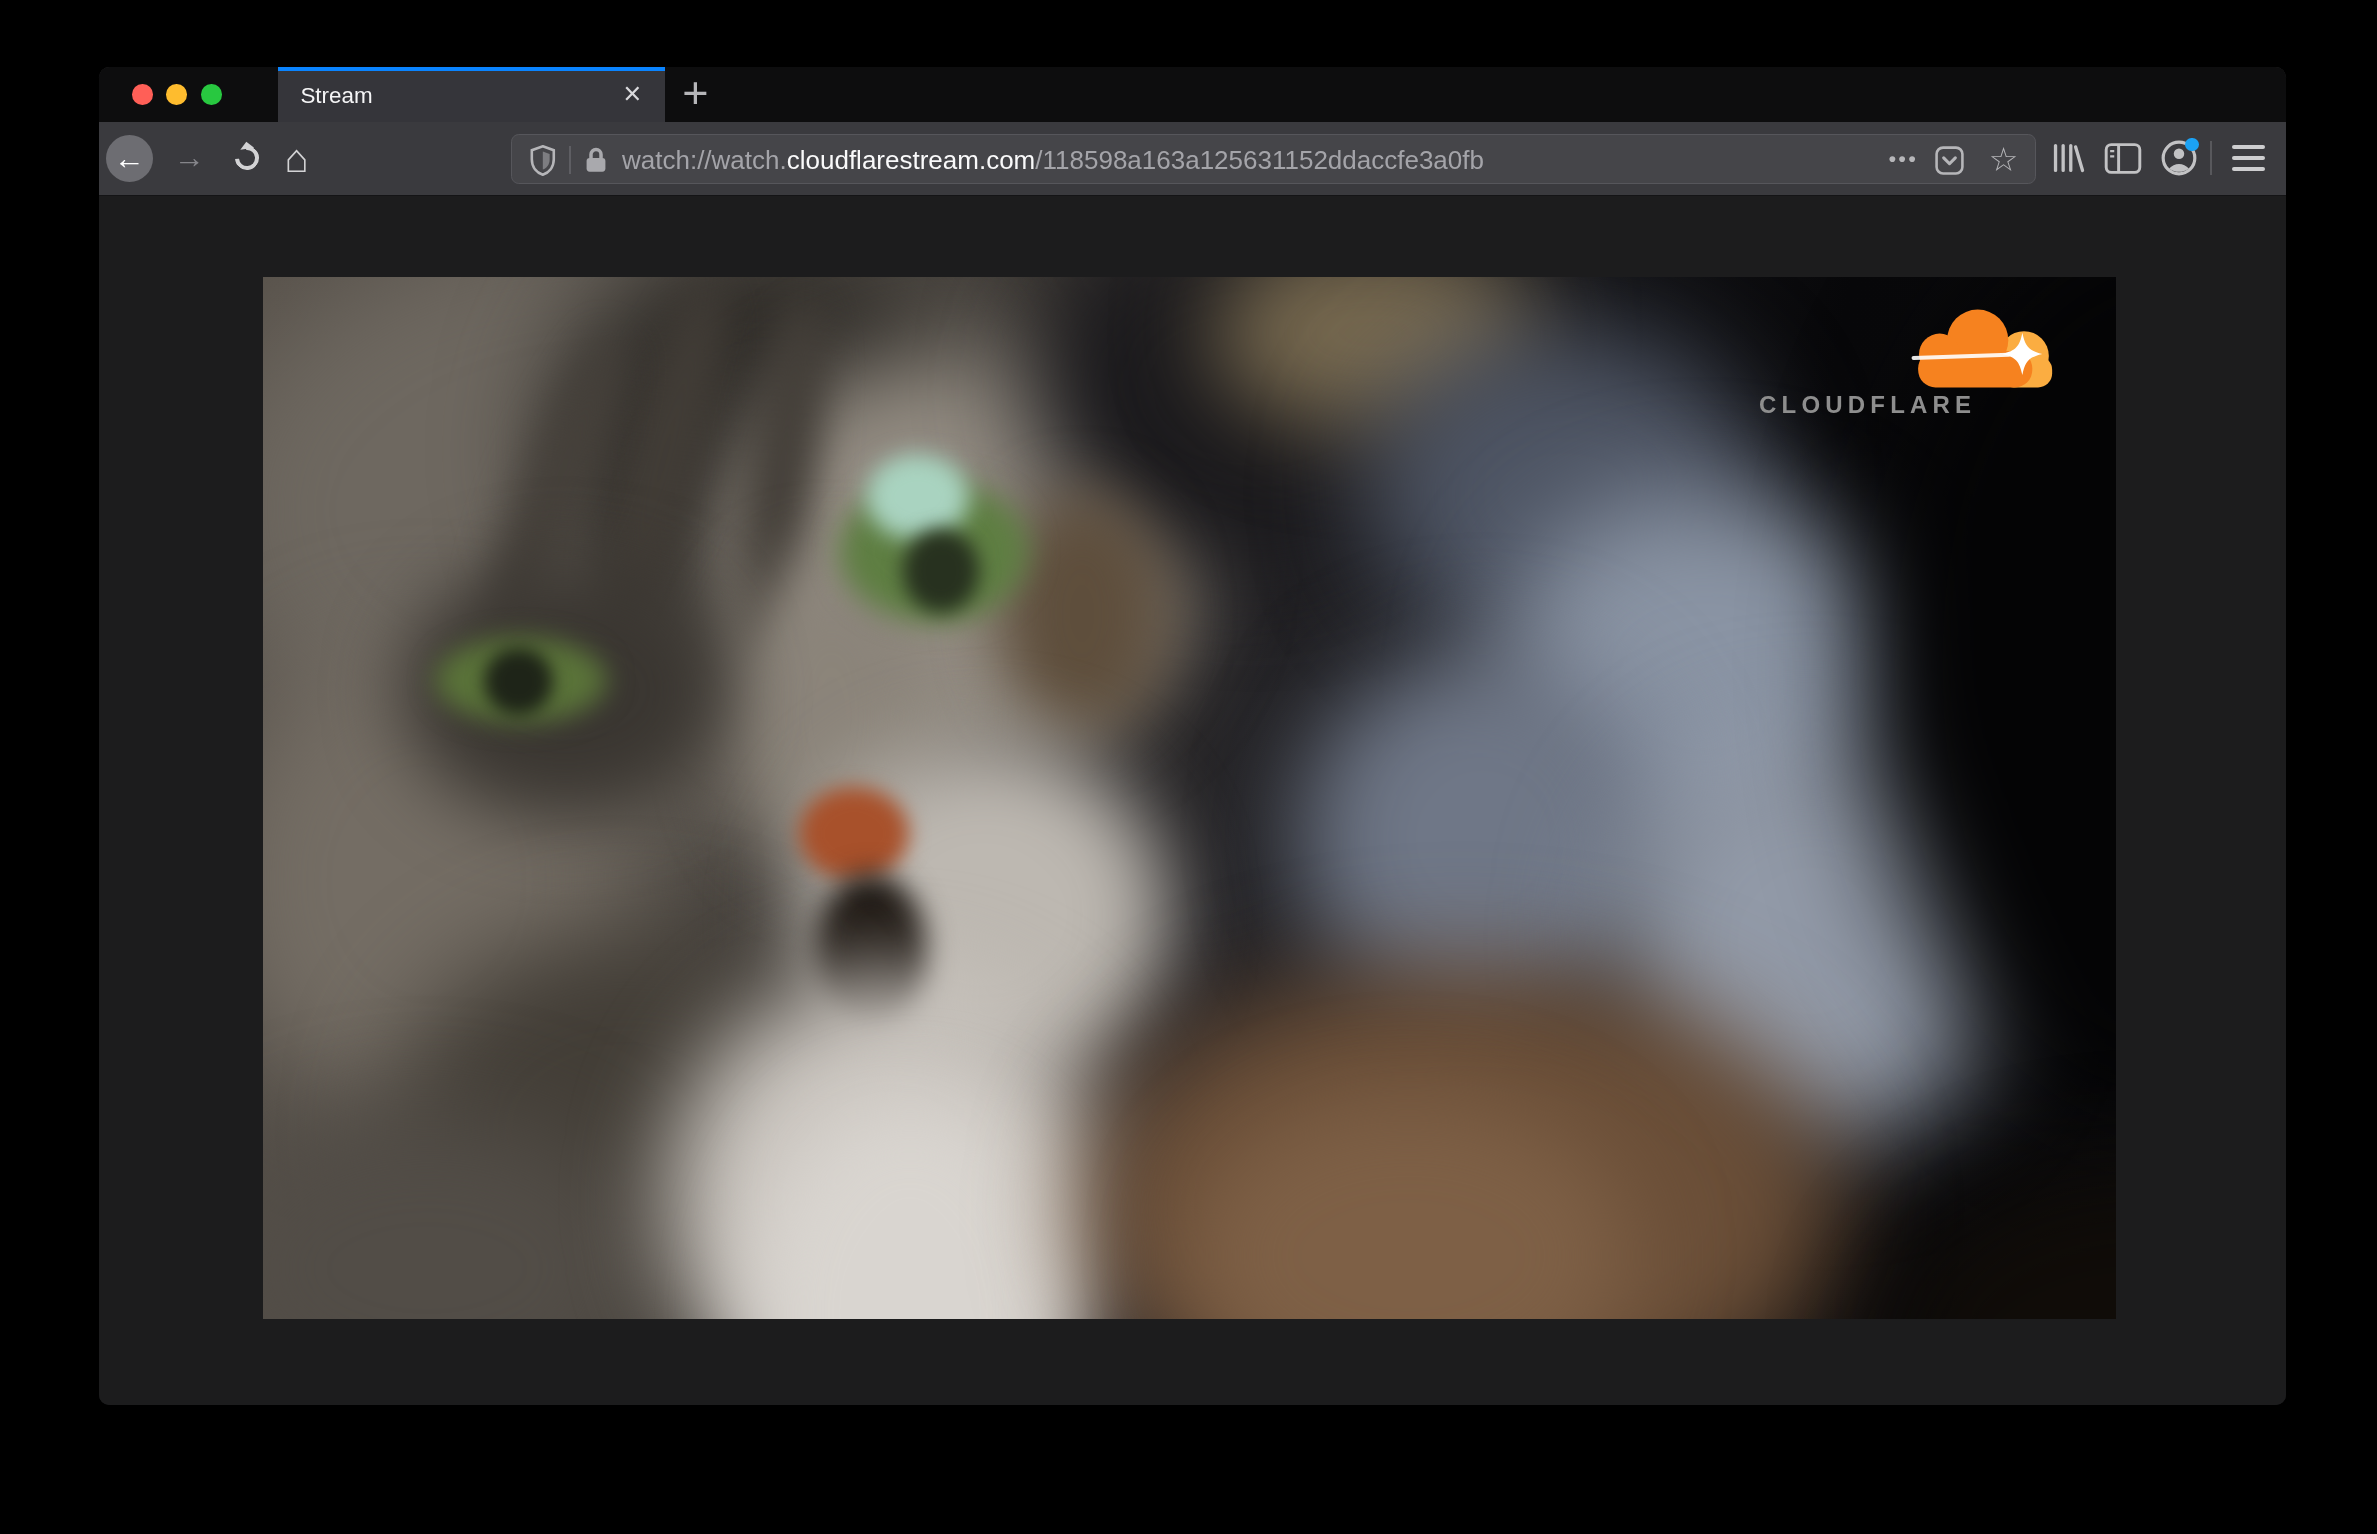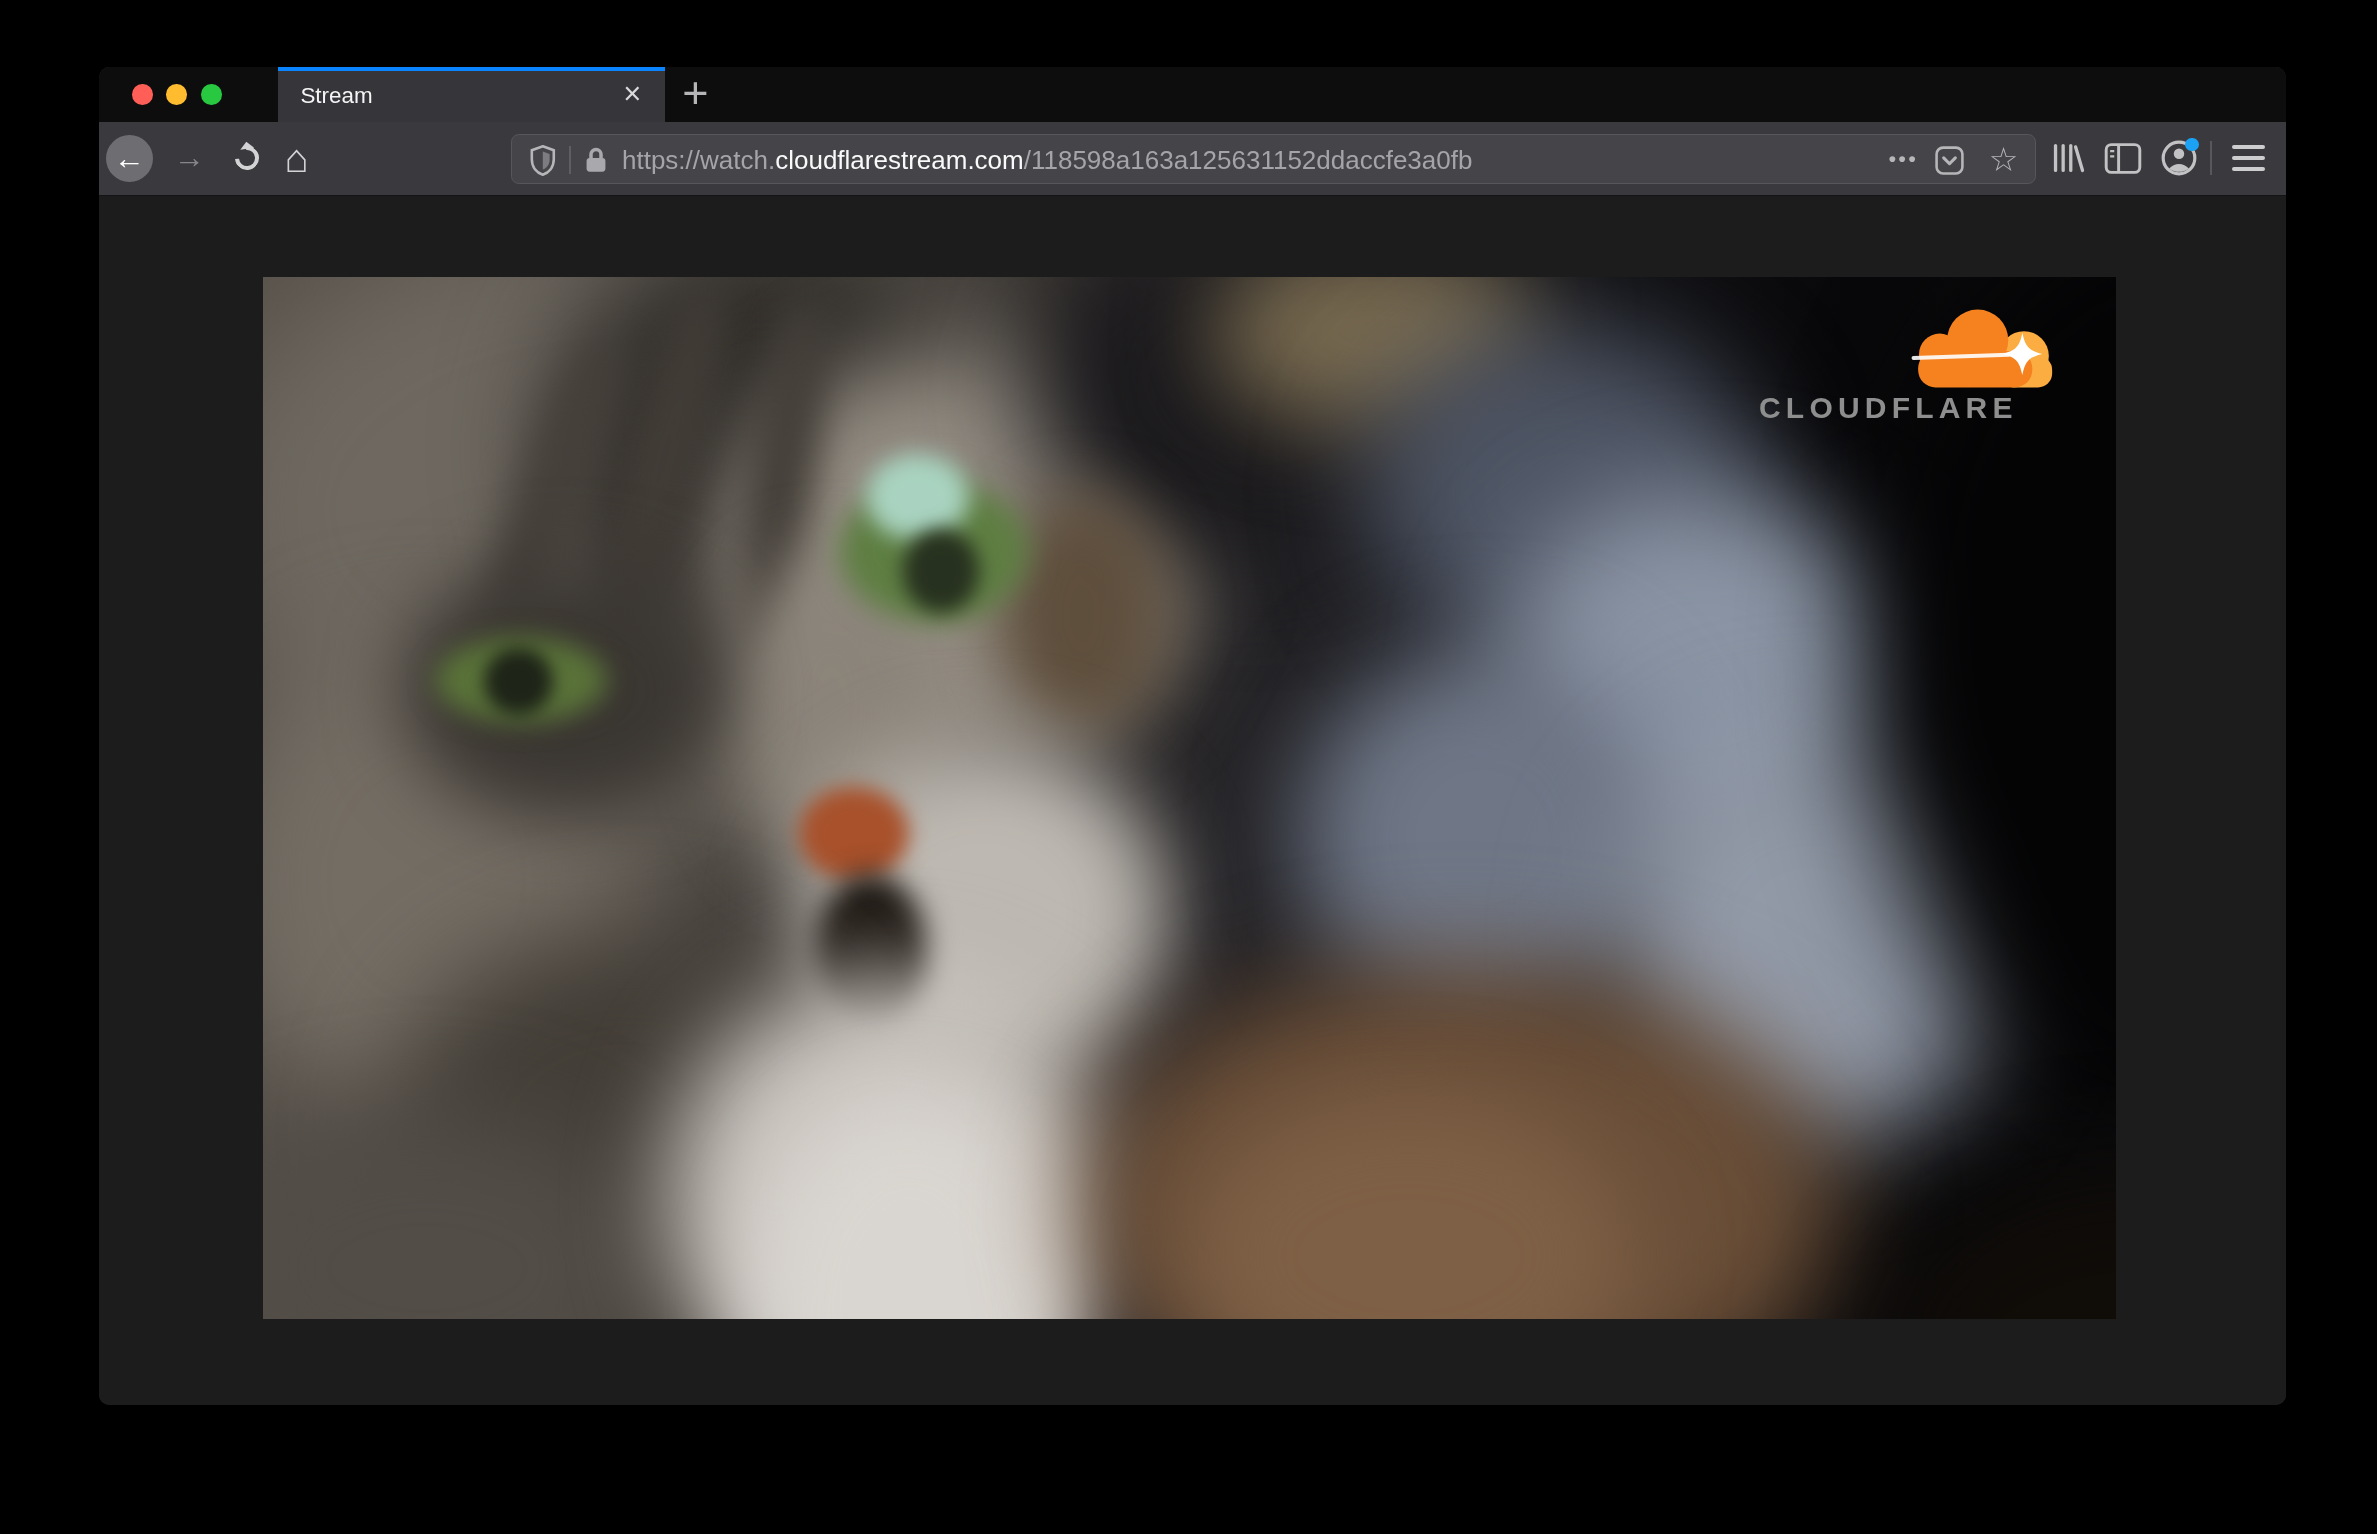--- a/index.html
+++ b/index.html
@@ -71,21 +71,21 @@
 
   
   .content { position:absolute; left:0; top:129px; width:2187px; height:1209px; background:#1c1c1d; }
   .video { position:absolute; left:164px; top:81px; width:1853px; height:1042px; overflow:hidden;
     background:linear-gradient(100deg,#565049 0%,#514c46 20%,#3e3a36 38%,#232225 52%,
       #121215 65%,#08080a 78%,#0a0a0c 100%); }
   .blob { position:absolute; border-radius:50%; }
 
   .cf-logo { position:absolute; left:1496px; top:26px; width:310px; height:147px; z-index:10; }
   .cf-cloud { position:absolute; right:1.7px; top:0; }
-  .cf-word { position:absolute; left:0; top:88px; width:100%; font-size:30px; font-weight:bold;
+  .cf-word { position:absolute; left:0; top:88px; width:100%; font-size:24px; font-weight:bold;
     letter-spacing:5.2px; color:#8e8e8e; white-space:nowrap; }
 </style>
 </head>
 <body>
 
 <div class="window">
 
   <div class="tabbar">
     <span class="traffic red"></span>
     <span class="traffic yellow"></span>
@@ -121,21 +121,21 @@
         </svg>
       </span>
       <span class="divider"></span>
       <span class="lock">
         <svg width="26" height="27.6" viewBox="0 0 20 22">
           <rect x="2.5" y="9.5" width="15" height="11" rx="2.5" fill="#a9a9ad"></rect>
           <path d="M6 10 V6.8 a4 4 0 0 1 8 0 V10" fill="none" stroke="#a9a9ad" stroke-width="2.8"></path>
         </svg>
       </span>
       <span class="url-text">
-        <span class="url-scheme">https://watch.</span><span class="url-domain">cloudflarestream.com</span><span class="url-path">/118598a163a125631152ddaccfe3a0fb</span>
+        <span class="url-scheme">watch://watch.</span><span class="url-domain">cloudflarestream.com</span><span class="url-path">/118598a163a125631152ddaccfe3a0fb</span>
       </span>
       <span class="page-actions">•••</span>
       <span class="pocket">
         <svg width="31" height="31" viewBox="0 0 24 24">
           <rect x="2" y="2" width="20" height="20" rx="5" fill="none" stroke="#b6b6b9" stroke-width="2"></rect>
           <path d="M7.5 10 l4.5 4.5 4.5-4.5" fill="none" stroke="#b6b6b9" stroke-width="2.4" stroke-linecap="round" stroke-linejoin="round"></path>
         </svg>
       </span>
       <span class="bookmark-star">☆</span>
     </div>

